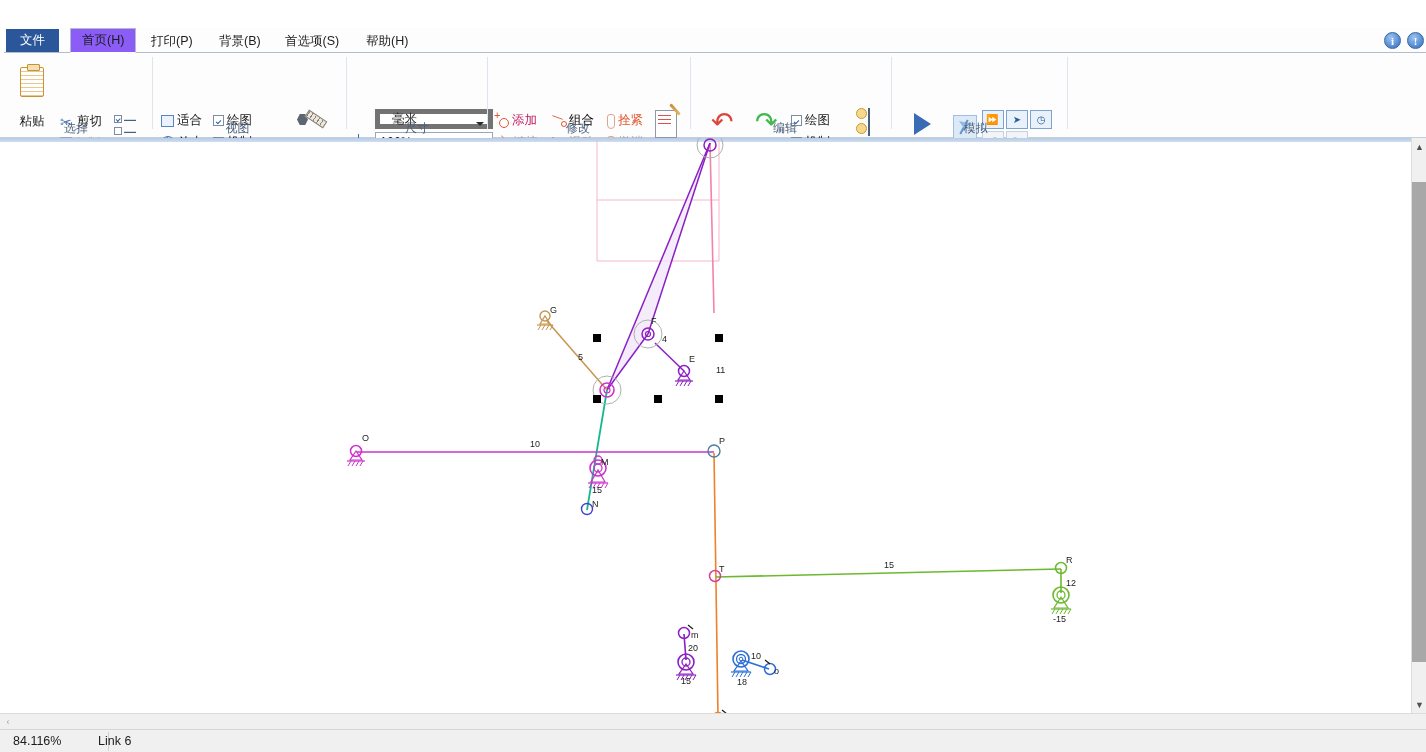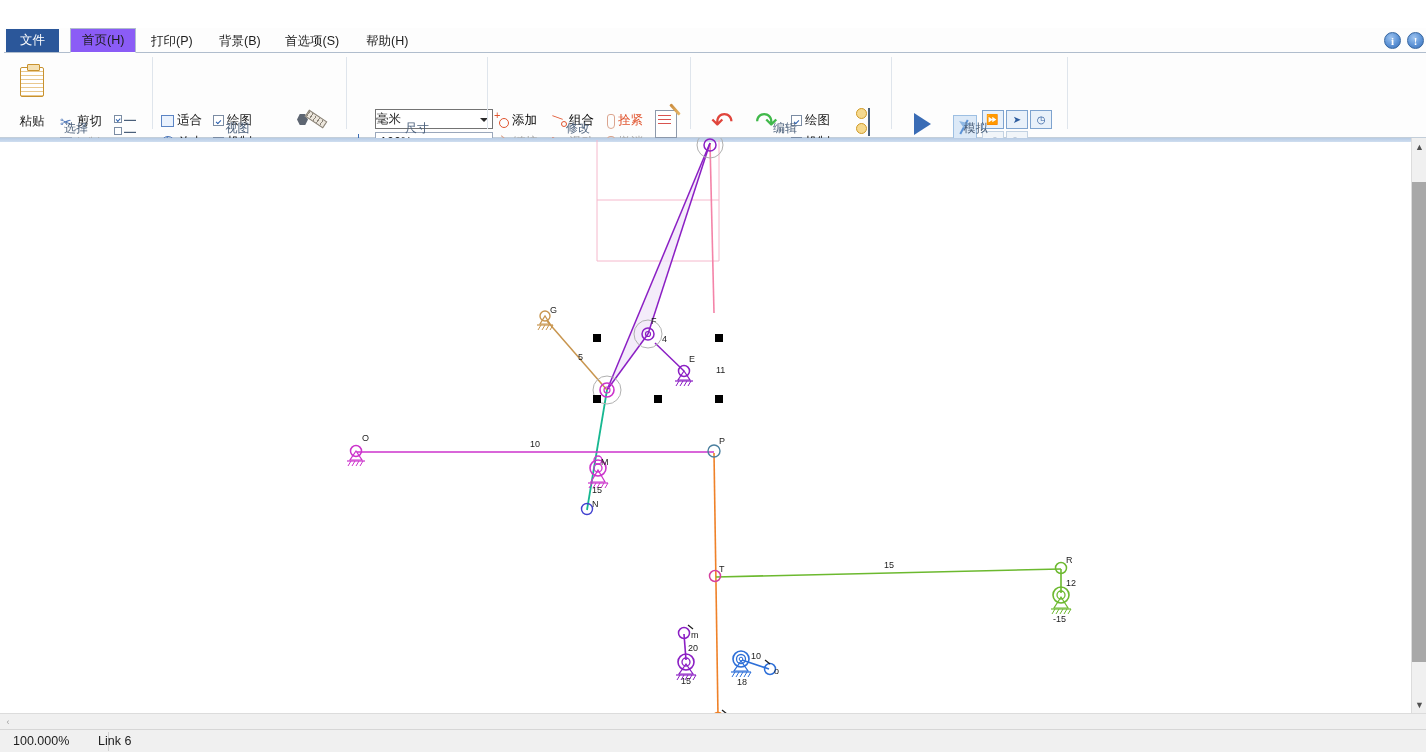--- a/index.html
+++ b/index.html
@@ -128,22 +128,22 @@
     background-image:repeating-linear-gradient(90deg,#8a8378 0 1px,transparent 1px 4px);}
   .ico-nut{position:absolute;left:0;top:1px;width:11px;height:11px;background:#5e6672;
     clip-path:polygon(25% 0,75% 0,100% 50%,75% 100%,25% 100%,0 50%);}
   .ico-unit{ width:16px;height:16px;position:relative;}
   .ico-unit:before{content:"";position:absolute;left:2px;top:1px;width:1.4px;height:12px;
     background:#3a6cb5;}
   .ico-unit:after{content:"";position:absolute;left:2px;bottom:1px;width:12px;height:1.4px;
     background:#3a6cb5;}
   .unitsel{
     position:absolute; width:118px; height:20px; background:#fff;
-    border:1px solid #737373; font-size:12.5px; color:#1c1c1c;
-    display:flex; align-items:center; padding-left:0;
+    border:5px solid #737373; font-size:12.5px; color:#1c1c1c;
+    display:flex; align-items:center; padding-left:12px;
   }
   .unitsel .arrow{
     position:absolute; right:4px; top:8px; width:0;height:0;
     border-left:4px solid transparent;border-right:4px solid transparent;
     border-top:4px solid #2b2b2b;
   }
   .zoomfld{
     position:absolute; width:118px; height:20px; background:#fff;
     border:1px solid #9aa7bb; font-size:12.5px; color:#1c1c1c;
     display:flex; align-items:center; padding-left:4px;
@@ -353,21 +353,21 @@
         <span>100%</span>
       </div>
       <div style="position:absolute;left:52px;top:101px;font-size:12px;color:#4a5f7a">缩放</div>
       <div class="glabel">尺寸</div>
     </div>
     <div class="rsep" style="left:487px"></div>
 
     <div class="rgroup" style="left:488px;width:200px">
       <div class="ritem" style="left:8px;top:59px">
         <span class="ico ico-add"></span>
-        <span style="color:#000000">添加</span>
+        <span style="color:#be185d">添加</span>
       </div>
       <div class="ritem dis" style="left:8px;top:81px">
         <span class="ico ico-lnk"></span>
         <span>链接</span>
       </div>
       <div class="ritem dis" style="left:8px;top:103px">
         <span class="ico ico-lnk"></span>
         <span>加入</span>
       </div>
       <div class="ritem" style="left:63px;top:59px">
@@ -707,18 +707,18 @@
   <div class="vscroll">
     <div class="ar up">▲</div>
     <div class="thumb"></div>
     <div class="ar dn">▼</div>
   </div>
   <div class="hscroll">
     <div class="ar" style="left:0">‹</div>
   </div>
 
   <div class="statusbar">
-    <div class="st-cell" style="left:13px">100.000%</div>
+    <div class="st-cell" style="left:13px">84.116%</div>
     <div class="st-div" style="left:108px"></div>
     <div class="st-cell" style="left:98px">Link 6</div>
   </div>
 
 </div>
 
 </body></html>

